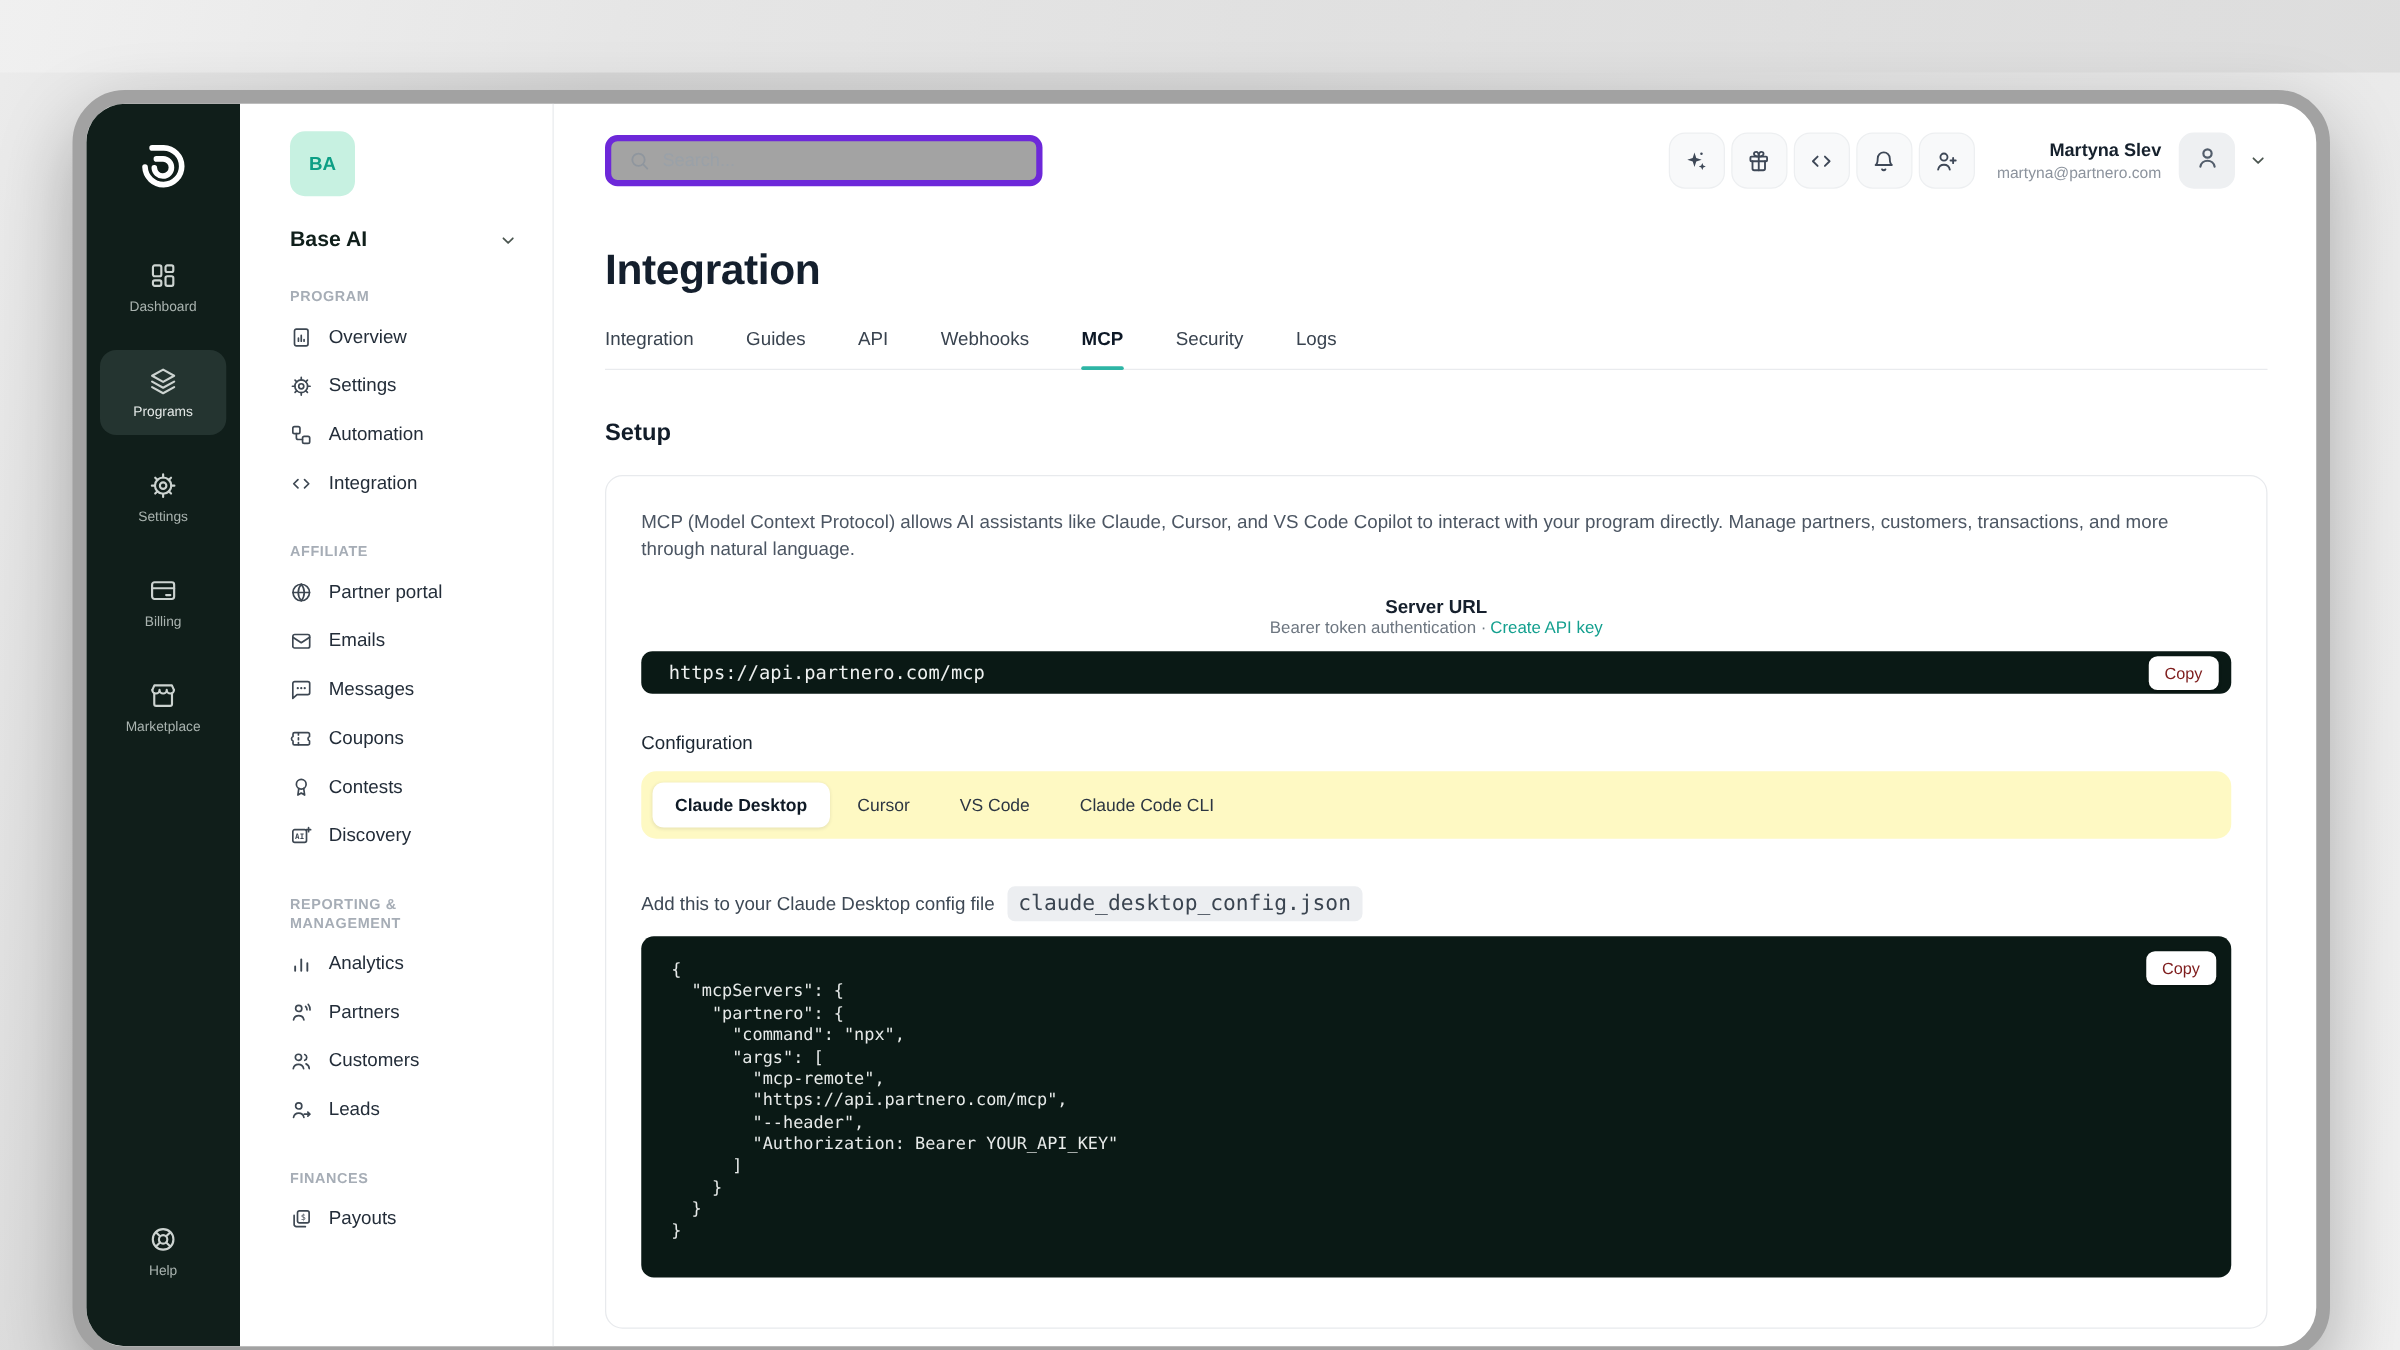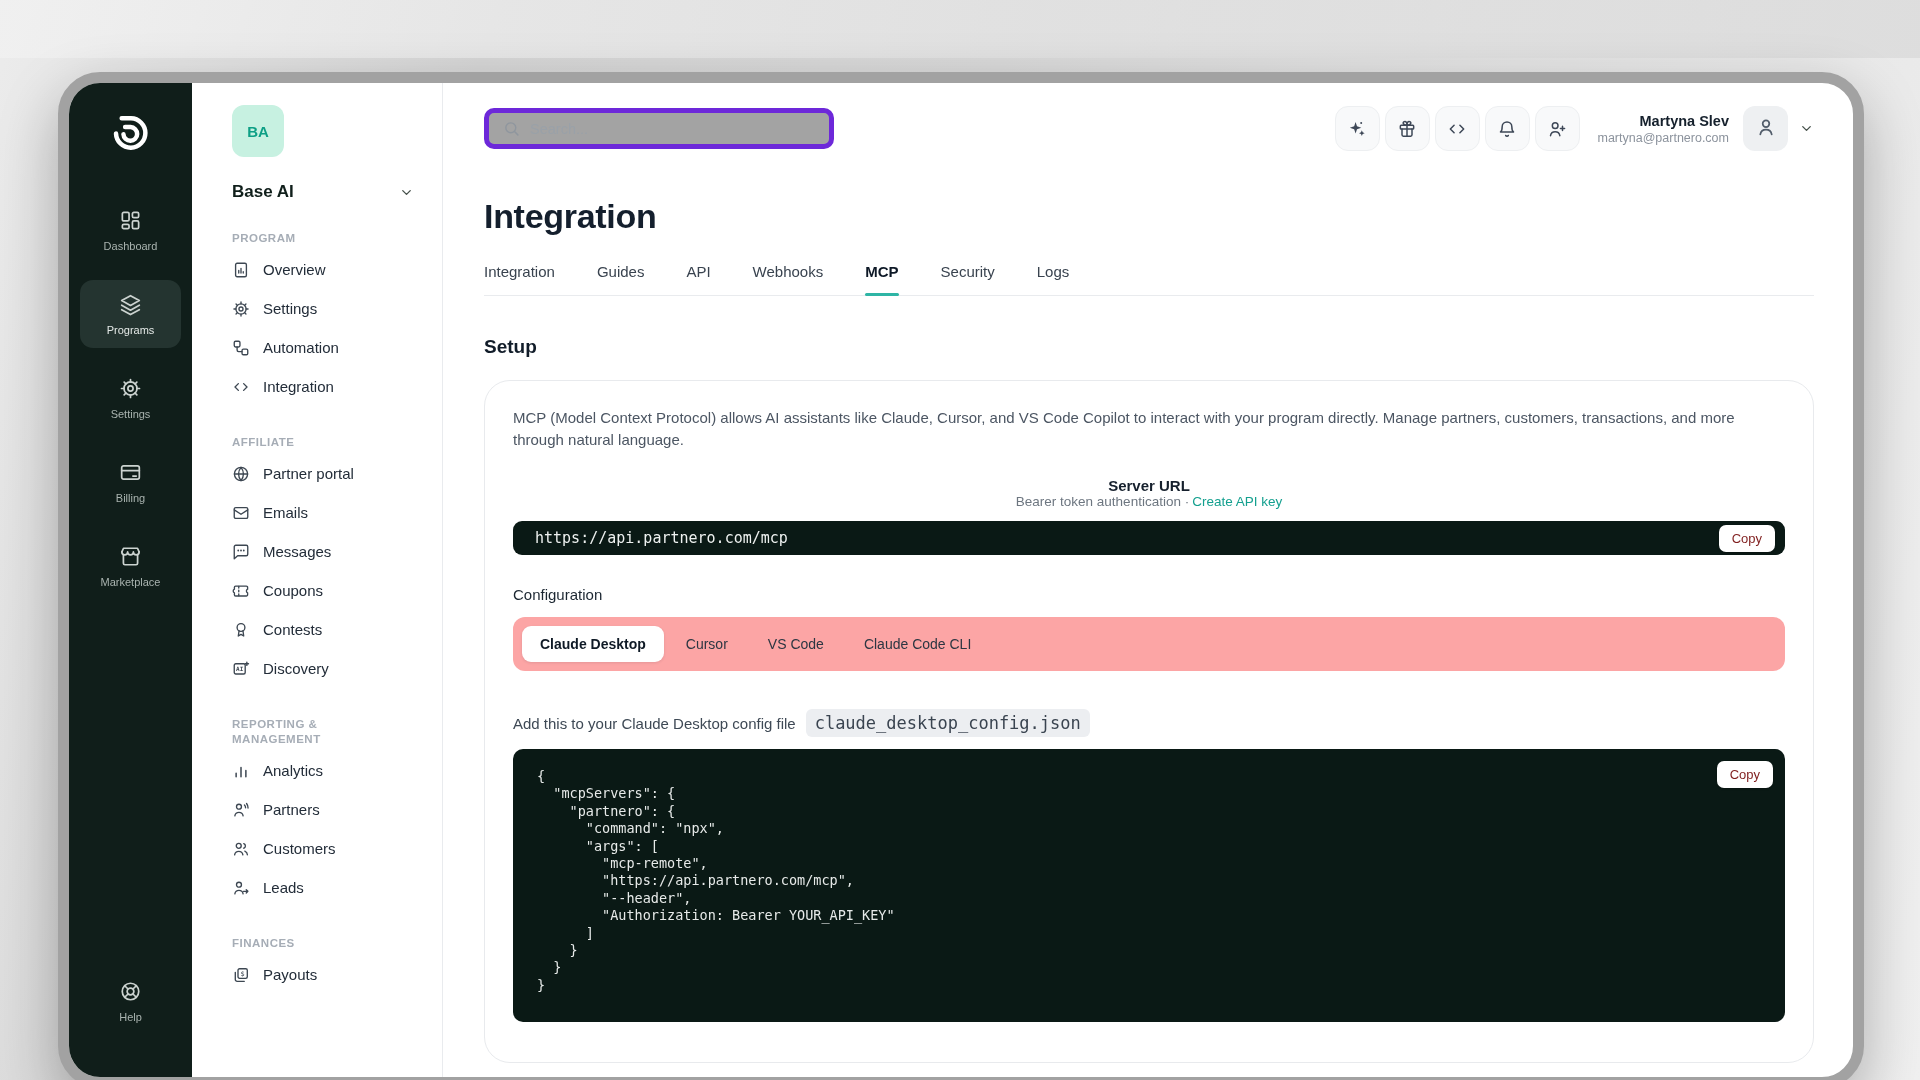--- a/index.html
+++ b/index.html
@@ -70,34 +70,34 @@
   .user-chev{ margin-left:11px; cursor:pointer; }
 
   h1{ margin-top:46px; font-size:34px; font-weight:700; color:#141f2d; letter-spacing:-.3px; }
   .tabs{ display:flex; gap:42px; margin-top:27px; border-bottom:1px solid #e9ebee; }
   .tab{ font-size:15px; color:#39434f; padding-bottom:15px; position:relative; cursor:pointer; }
   .tab.active{ font-weight:700; color:#0d1826; }
   .tab.active::after{ content:''; position:absolute; left:0; right:0; bottom:-1px; height:3px;
     background:var(--accent); border-radius:2px; }
   h2{ margin-top:40px; font-size:19px; font-weight:700; color:#111c29; }
 
-  .card{ margin-top:22px; border:1px solid #e8eaed; border-radius:26px; padding:26px 28px 40px; }
+  .card{ margin-top:22px; border:1px solid #e8eaed; border-radius:14px; padding:26px 28px 40px; }
   .desc{ font-size:15px; line-height:21.5px; color:#4c5663; }
   .row-between{ margin-top:27px; display:flex; align-items:center; justify-content:space-between;flex-direction:column; }
   .flabel{ font-size:15px; font-weight:700; color:#16202d; }
   .meta{ font-size:13.5px; color:#6d7680; }
   .meta a{ color:var(--link); text-decoration:none; margin-left:3px; cursor:pointer; }
   .urlbar{ margin-top:12px; height:34px; background:var(--dark-panel); border-radius:9px;
     display:flex; align-items:center; justify-content:space-between; padding:0 10px 0 22px; }
   .urlbar code{ font-family:"DejaVu Sans Mono", monospace; font-size:15px; color:#eef1f0; }
   .copy-btn{ background:#fff; border:none; border-radius:7px; font-size:13px; font-weight:400;
     color:#7f1d1d; padding:6px 13px; cursor:pointer; font-family:inherit;
     box-shadow:0 1px 2px rgba(0,0,0,.25); }
   .config-label{ margin-top:31px; font-size:15px; font-weight:500; color:#1c2732; }
-  .pills{ margin-top:14px; background:#fca5a5; border-radius:12px; padding:9px; display:flex; gap:4px; }
+  .pills{ margin-top:14px; background:#fef9c3; border-radius:12px; padding:9px; display:flex; gap:4px; }
   .pill{ font-size:14px; color:#2c3642; padding:10px 18px; border-radius:9px; cursor:pointer; }
   .pill.active{ background:#fff; font-weight:700; color:#0f1a26; box-shadow:0 1px 3px rgba(16,24,40,.1); }
   .hint{ margin-top:38px; font-size:15px; color:#3e4955; display:flex; align-items:center; gap:10px; }
   .chip{ background:#eceef1; border-radius:6px; padding:4px 9px;
     font-family:"DejaVu Sans Mono", monospace; font-size:17px; color:#3a4450; }
   .codeblock{ margin-top:12px; background:var(--dark-panel); border-radius:10px; position:relative;
     padding:19px 24px; min-height:273px; }
   .codeblock .copy-btn{ position:absolute; top:12px; right:12px; }
   .codeblock pre{ font-family:"DejaVu Sans Mono", monospace; font-size:13.5px; line-height:17.4px;
     color:#e7eae9; }

